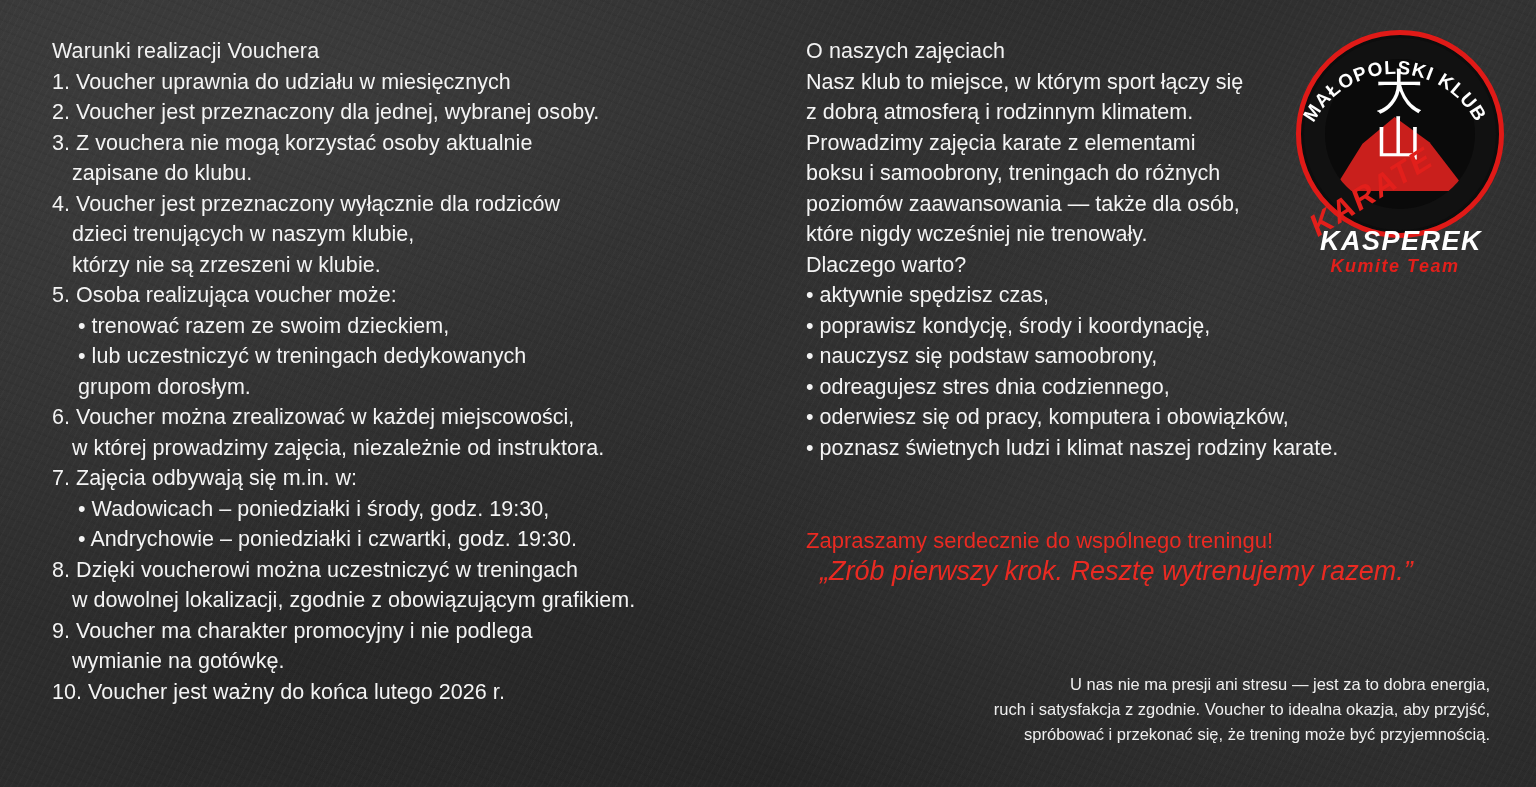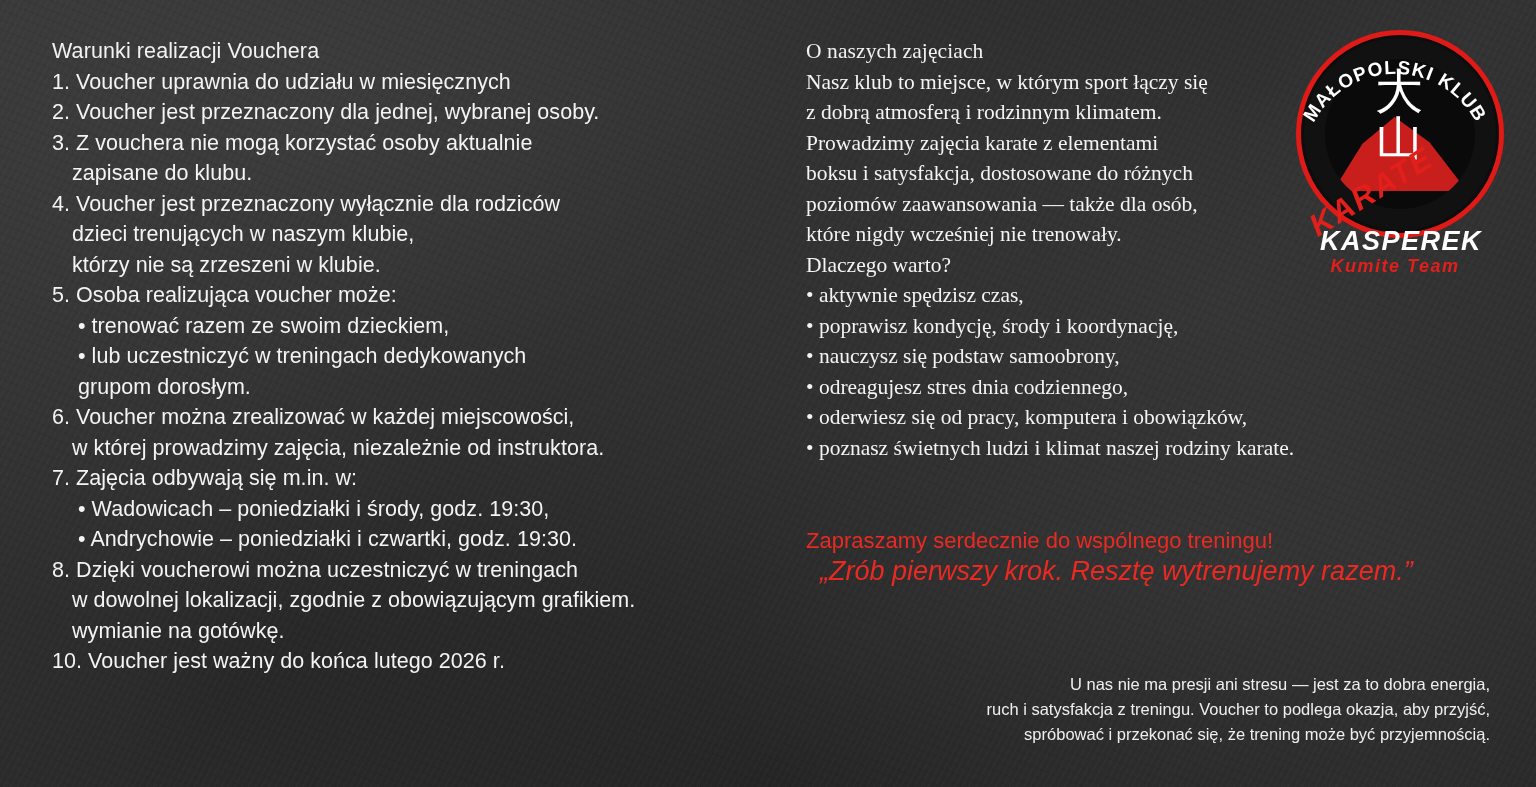--- a/index.html
+++ b/index.html
@@ -39,21 +39,20 @@
     position: absolute;
     left: 52px;
     top: 36px;
     width: 700px;
   }
   .col-right {
     position: absolute;
     left: 806px;
     top: 36px;
     width: 520px;
-    font-family: Liberation Serif, serif;
   }
 
   .heading {
     font-size: 21.5px;
     line-height: 30.5px;
     letter-spacing: 0.1px;
     color: #f2f2f2;
   }
   .line {
     font-size: 21.5px;
@@ -229,49 +228,50 @@
     <div class="line indent2">• trenować razem ze swoim dzieckiem,</div>
     <div class="line indent2">• lub uczestniczyć w treningach dedykowanych</div>
     <div class="line indent2">grupom dorosłym.</div>
     <div class="line">6. Voucher można zrealizować w każdej miejscowości,</div>
     <div class="line indent1">w której prowadzimy zajęcia, niezależnie od instruktora.</div>
     <div class="line">7. Zajęcia odbywają się m.in. w:</div>
     <div class="line indent2">• Wadowicach – poniedziałki i środy, godz. 19:30,</div>
     <div class="line indent2">• Andrychowie – poniedziałki i czwartki, godz. 19:30.</div>
     <div class="line">8. Dzięki voucherowi można uczestniczyć w treningach</div>
     <div class="line indent1">w dowolnej lokalizacji, zgodnie z obowiązującym grafikiem.</div>
+    <div class="line">9. Voucher ma charakter promocyjny i nie podlega</div>
     <div class="line indent1">wymianie na gotówkę.</div>
     <div class="line">10. Voucher jest ważny do końca lutego 2026 r.</div>
   </div>
 
   <div class="col-right">
     <div class="heading">O naszych zajęciach</div>
     <div class="right-line">Nasz klub to miejsce, w którym sport łączy się</div>
     <div class="right-line">z dobrą atmosferą i rodzinnym klimatem.</div>
     <div class="right-line">Prowadzimy zajęcia karate z elementami</div>
-    <div class="right-line">boksu i satysfakcja, dostosowane do różnych</div>
+    <div class="right-line">boksu i samoobrony, treningach do różnych</div>
     <div class="right-line">poziomów zaawansowania — także dla osób,</div>
     <div class="right-line">które nigdy wcześniej nie trenowały.</div>
     <div class="right-line">Dlaczego warto?</div>
     <div class="right-line">• aktywnie spędzisz czas,</div>
     <div class="right-line">• poprawisz kondycję, środy i koordynację,</div>
     <div class="right-line">• nauczysz się podstaw samoobrony,</div>
     <div class="right-line">• odreagujesz stres dnia codziennego,</div>
     <div class="right-line">• oderwiesz się od pracy, komputera i obowiązków,</div>
     <div class="right-line">• poznasz świetnych ludzi i klimat naszej rodziny karate.</div>
   </div>
 
   <div class="invite">
     <div class="invite-1">Zapraszamy serdecznie do wspólnego treningu!</div>
     <div class="invite-2">„Zrób pierwszy krok. Resztę wytrenujemy razem.”</div>
   </div>
 
   <div class="footnote">
     <div>U nas nie ma presji ani stresu — jest za to dobra energia,</div>
-    <div>ruch i satysfakcja z treningu. Voucher to podlega okazja, aby przyjść,</div>
+    <div>ruch i satysfakcja z zgodnie. Voucher to idealna okazja, aby przyjść,</div>
     <div>spróbować i przekonać się, że trening może być przyjemnością.</div>
   </div>
 
   <div class="logo">
     <div class="logo-ring">
       <div class="logo-inner">
         <div class="logo-red-shape"></div>
         <div class="kanji">
           <span>大</span>
           <span class="k2">山</span>

